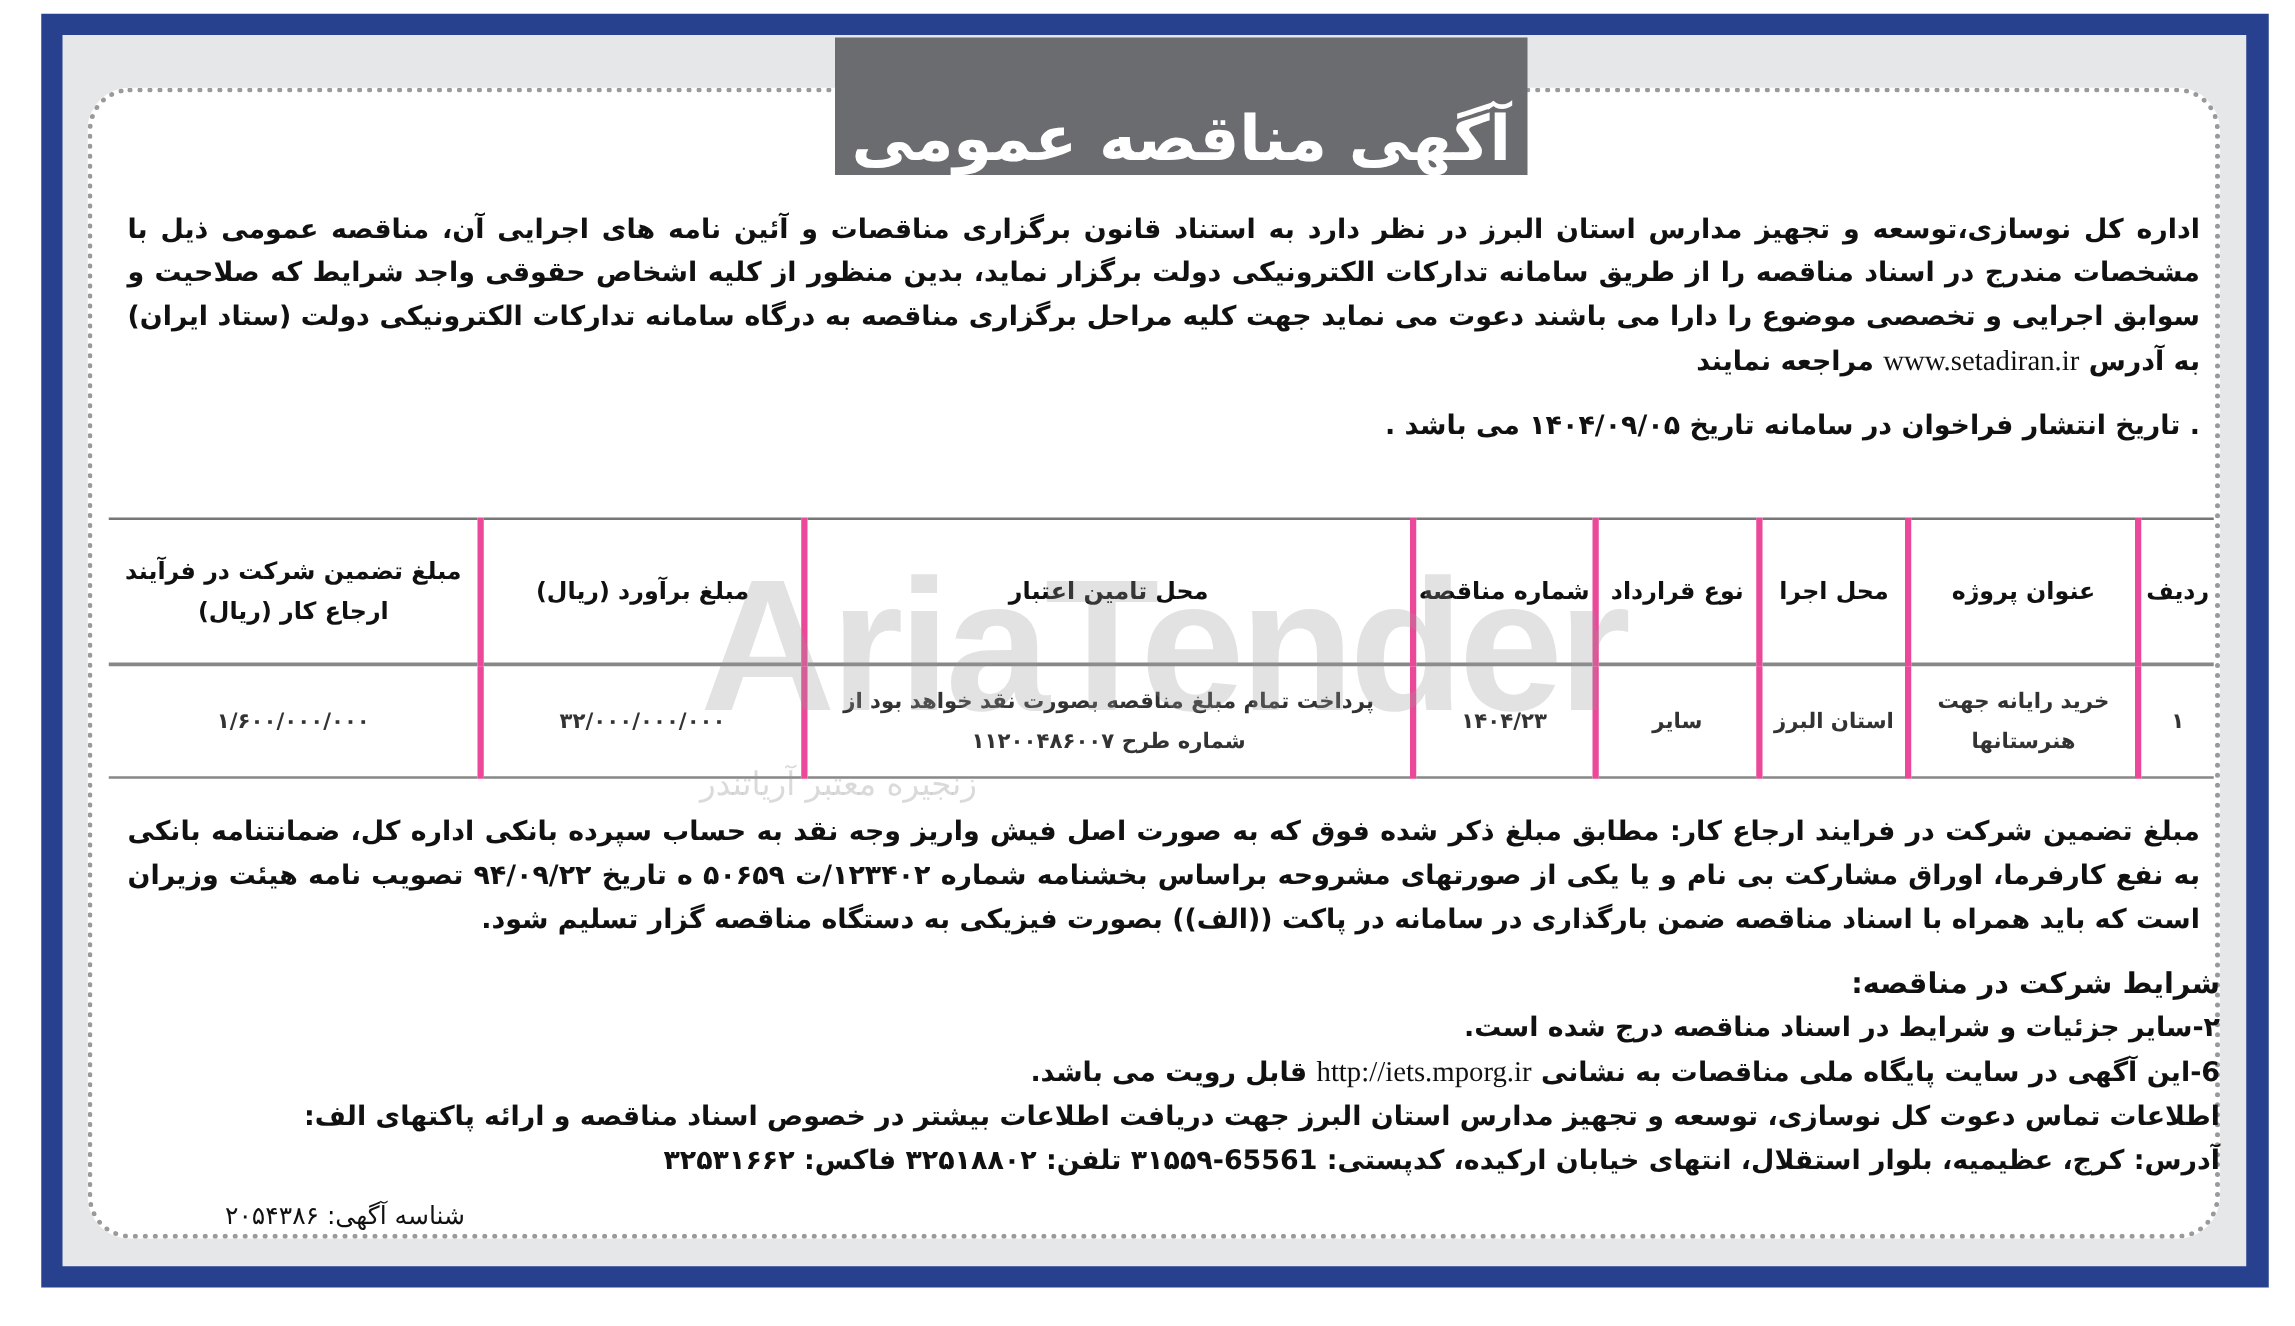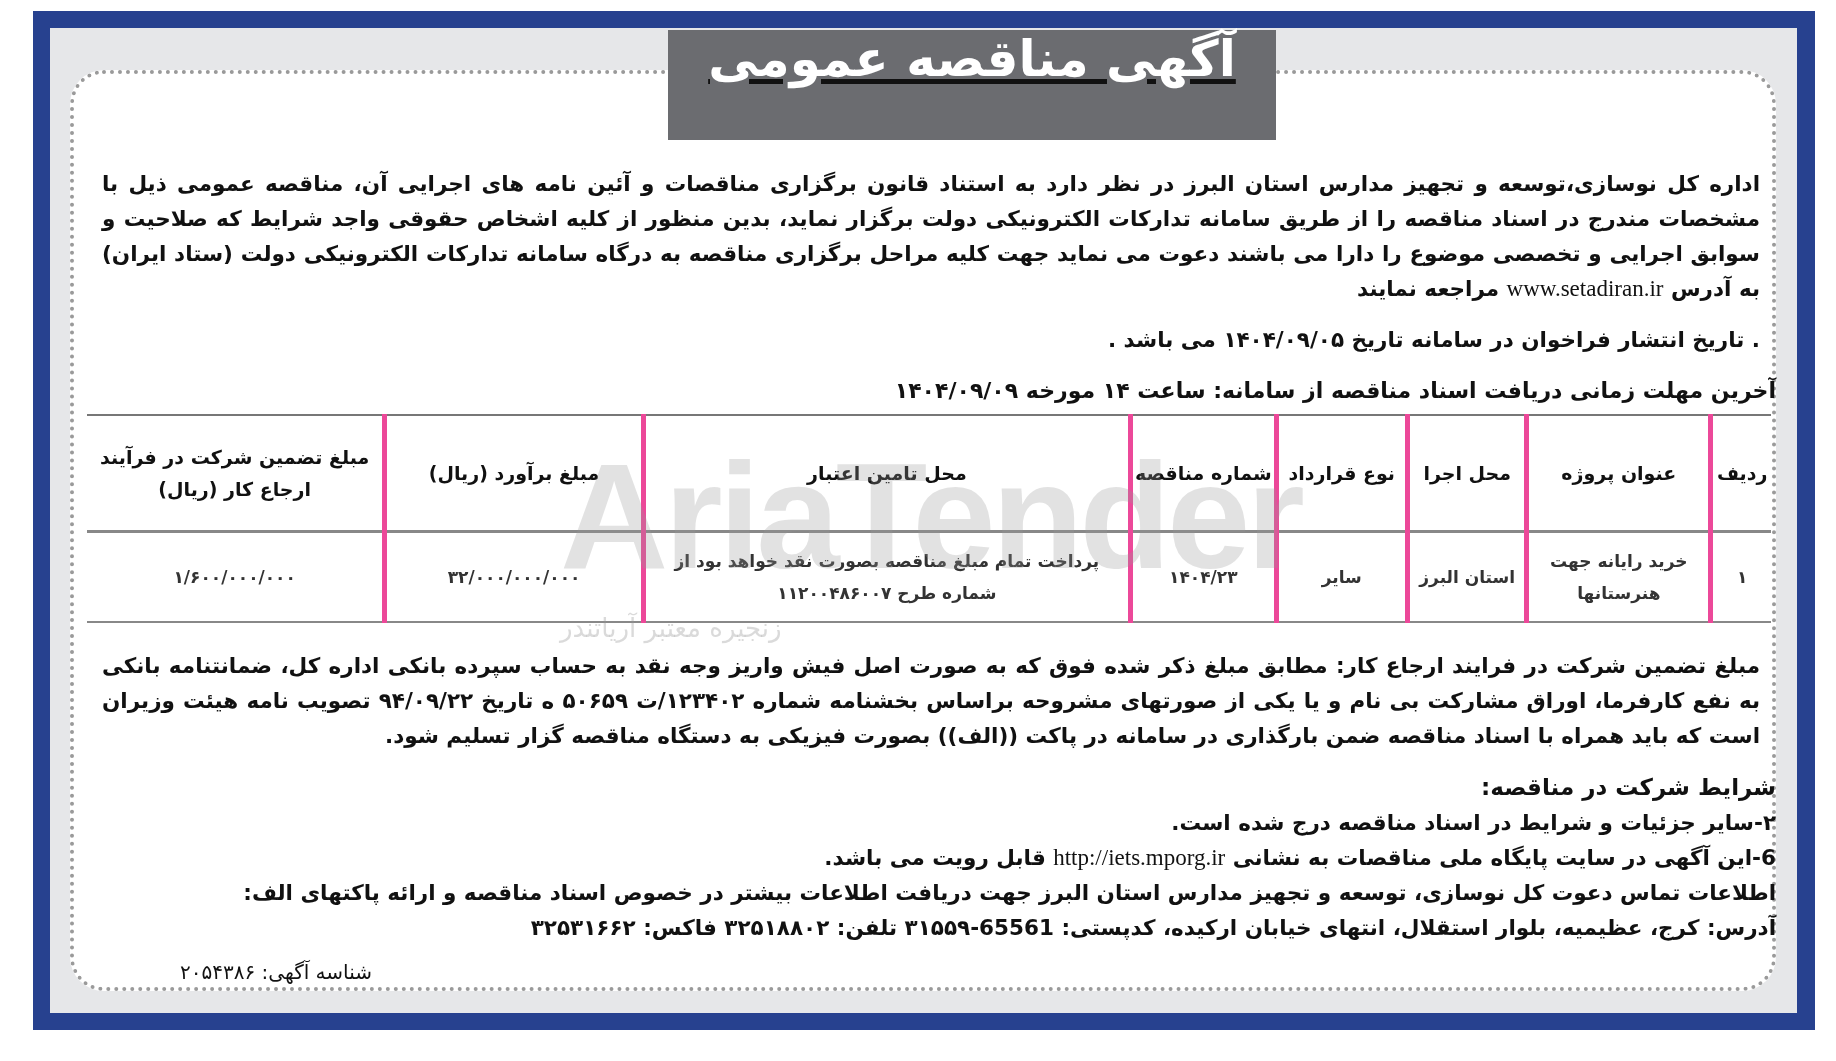--- a/index.html
+++ b/index.html
@@ -1,20 +1,20 @@
 <!DOCTYPE html>
 <html><head>
 <meta charset="utf-8">
 <style>
   html,body{margin:0;padding:0;}
   body{width:1836px;height:1061px;background:#ffffff;position:relative;overflow:hidden;font-family:"DejaVu Sans",sans-serif;color:#111;}
   .frame{position:absolute;left:33px;top:11px;width:1782px;height:1019px;background:#27418f;}
   .inner{position:absolute;left:50px;top:28px;width:1747px;height:985px;background:#e6e7e9;}
   .dotted{position:absolute;left:70px;top:70px;width:1706px;height:921px;background:#ffffff;border:4px dotted #9a9a9a;border-radius:34px;box-sizing:border-box;}
-  .title-box{position:absolute;left:668px;top:30px;width:608px;height:110px;background:#6b6c70;display:flex;align-items:flex-start;justify-content:center;text-decoration:underline;}
+  .title-box{position:absolute;left:668px;top:30px;width:554px;height:110px;background:#6b6c70;display:flex;align-items:flex-end;justify-content:center;}
   .title-box span{color:#fff;font-weight:bold;font-size:50px;direction:rtl;}
   .content{position:absolute;left:86px;top:150px;width:1690px;direction:rtl;text-align:right;}
   .p{font-size:21.5px;line-height:35px;font-weight:bold;margin:16px;text-align:justify;text-align-last:right;}
   .p .b{font-weight:900;}
   .deadline{font-size:22px;line-height:36px;font-weight:bold;margin:0;white-space:nowrap;}
   .deadline .lbl{font-weight:900;}
   .gap{display:inline-block;width:46px;}
   table{position:absolute;left:87px;top:414px;width:1684px;border-collapse:collapse;direction:rtl;}
   th,td{border-left:5px solid #ec4899;border-right:1px solid #666;text-align:center;vertical-align:middle;font-weight:bold;}
   th{height:112px;font-size:19px;line-height:32px;border-bottom:3px solid #888;border-top:2px solid #777;}
@@ -37,21 +37,20 @@
 <div class="inner"></div>
 <div class="dotted"></div>
 
 <div class="title-box">
   <span>آگهی مناقصه عمومی</span>
 </div>
 
 <div class="content">
   <p class="p"><span class="b">اداره کل نوسازی،توسعه و تجهیز مدارس استان البرز</span><span> در نظر دارد به استناد قانون برگزاری مناقصات و آئین نامه های اجرایی آن، مناقصه عمومی ذیل با مشخصات مندرج در اسناد مناقصه را از طریق سامانه تدارکات الکترونیکی دولت برگزار نماید، بدین منظور از کلیه اشخاص حقوقی واجد شرایط که صلاحیت و سوابق اجرایی و تخصصی موضوع را دارا می باشند دعوت می نماید جهت کلیه مراحل برگزاری مناقصه به درگاه سامانه تدارکات الکترونیکی دولت (ستاد ایران) به آدرس </span><span class="latin">www.setadiran.ir</span><span> مراجعه نمایند</span></p>
   <p class="p">. تاریخ انتشار فراخوان در سامانه تاریخ ۱۴۰۴/۰۹/۰۵ می باشد .</p>
-  <p class="deadline"><span class="lbl">آخرین مهلت زمانی دریافت اسناد مناقصه از سامانه:</span><span> ساعت ۱۴ مورخه ۱۴۰۴/۰۹/۰۹</span></p>
 </div>
 
 <table>
   <colgroup>
     <col style="width:55px">
       <col style="width:168px">
       <col style="width:109px">
       <col style="width:120px">
       <col style="width:133px">
       <col style="width:445px">

